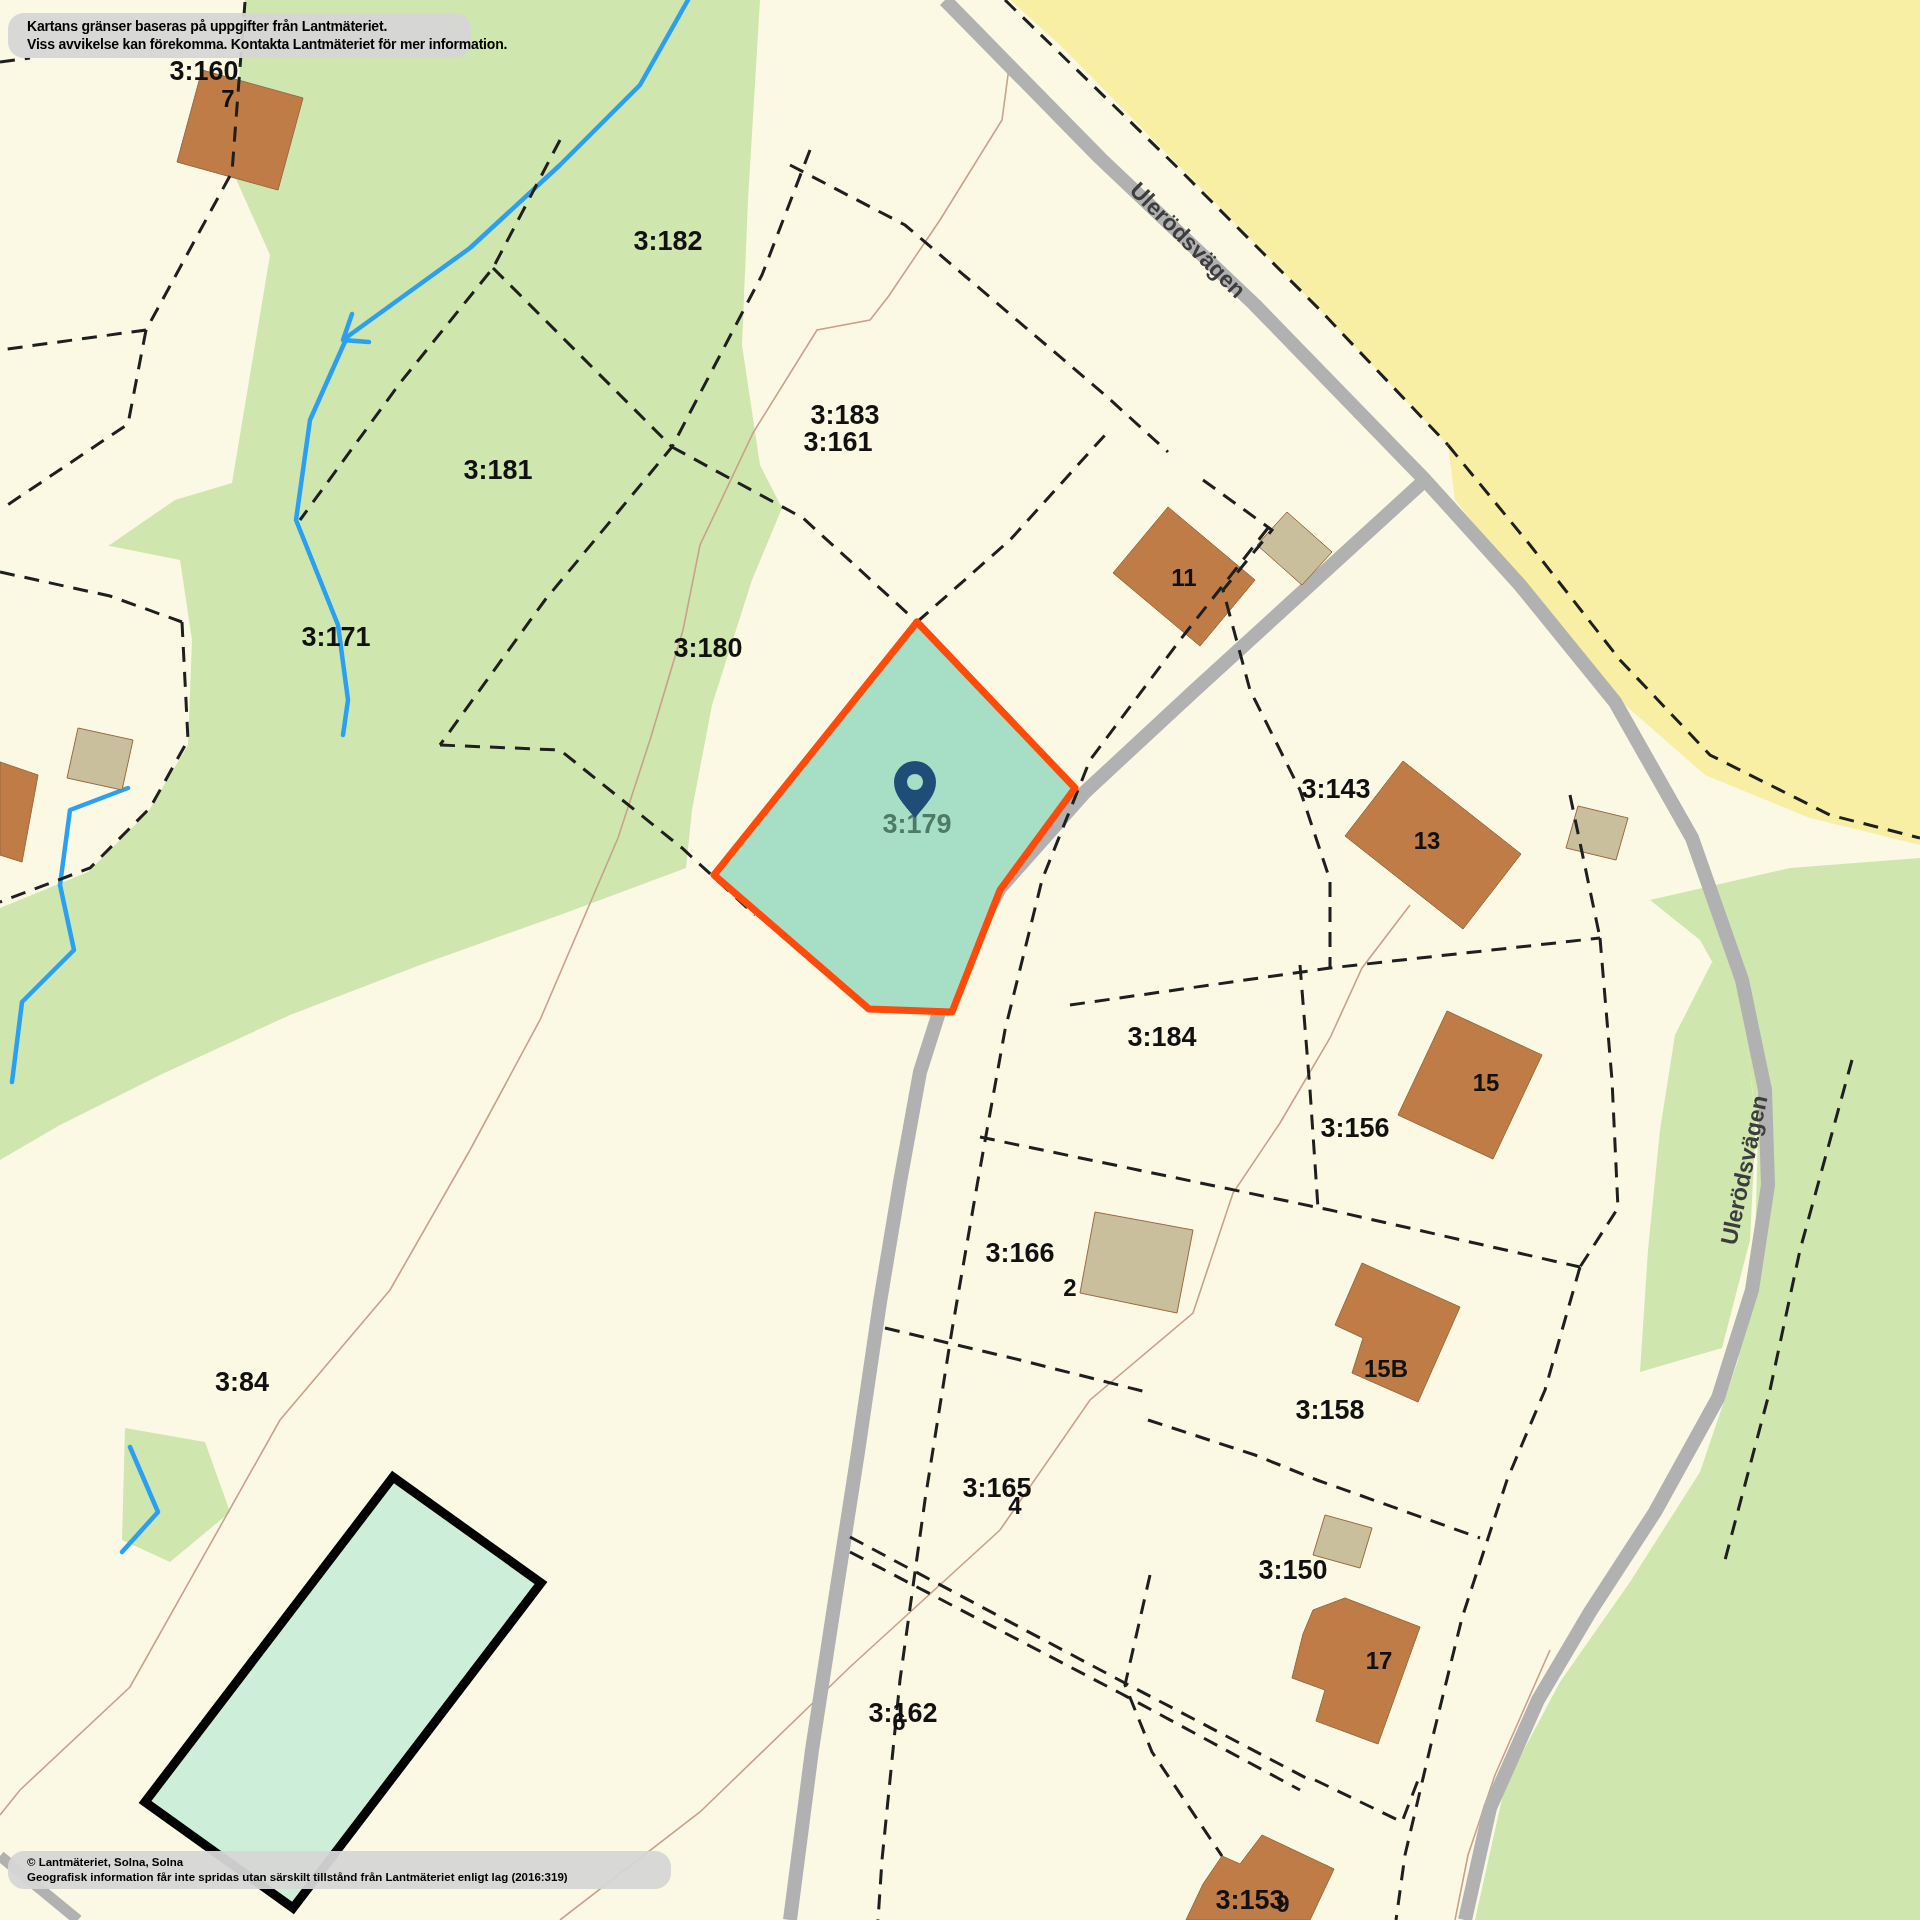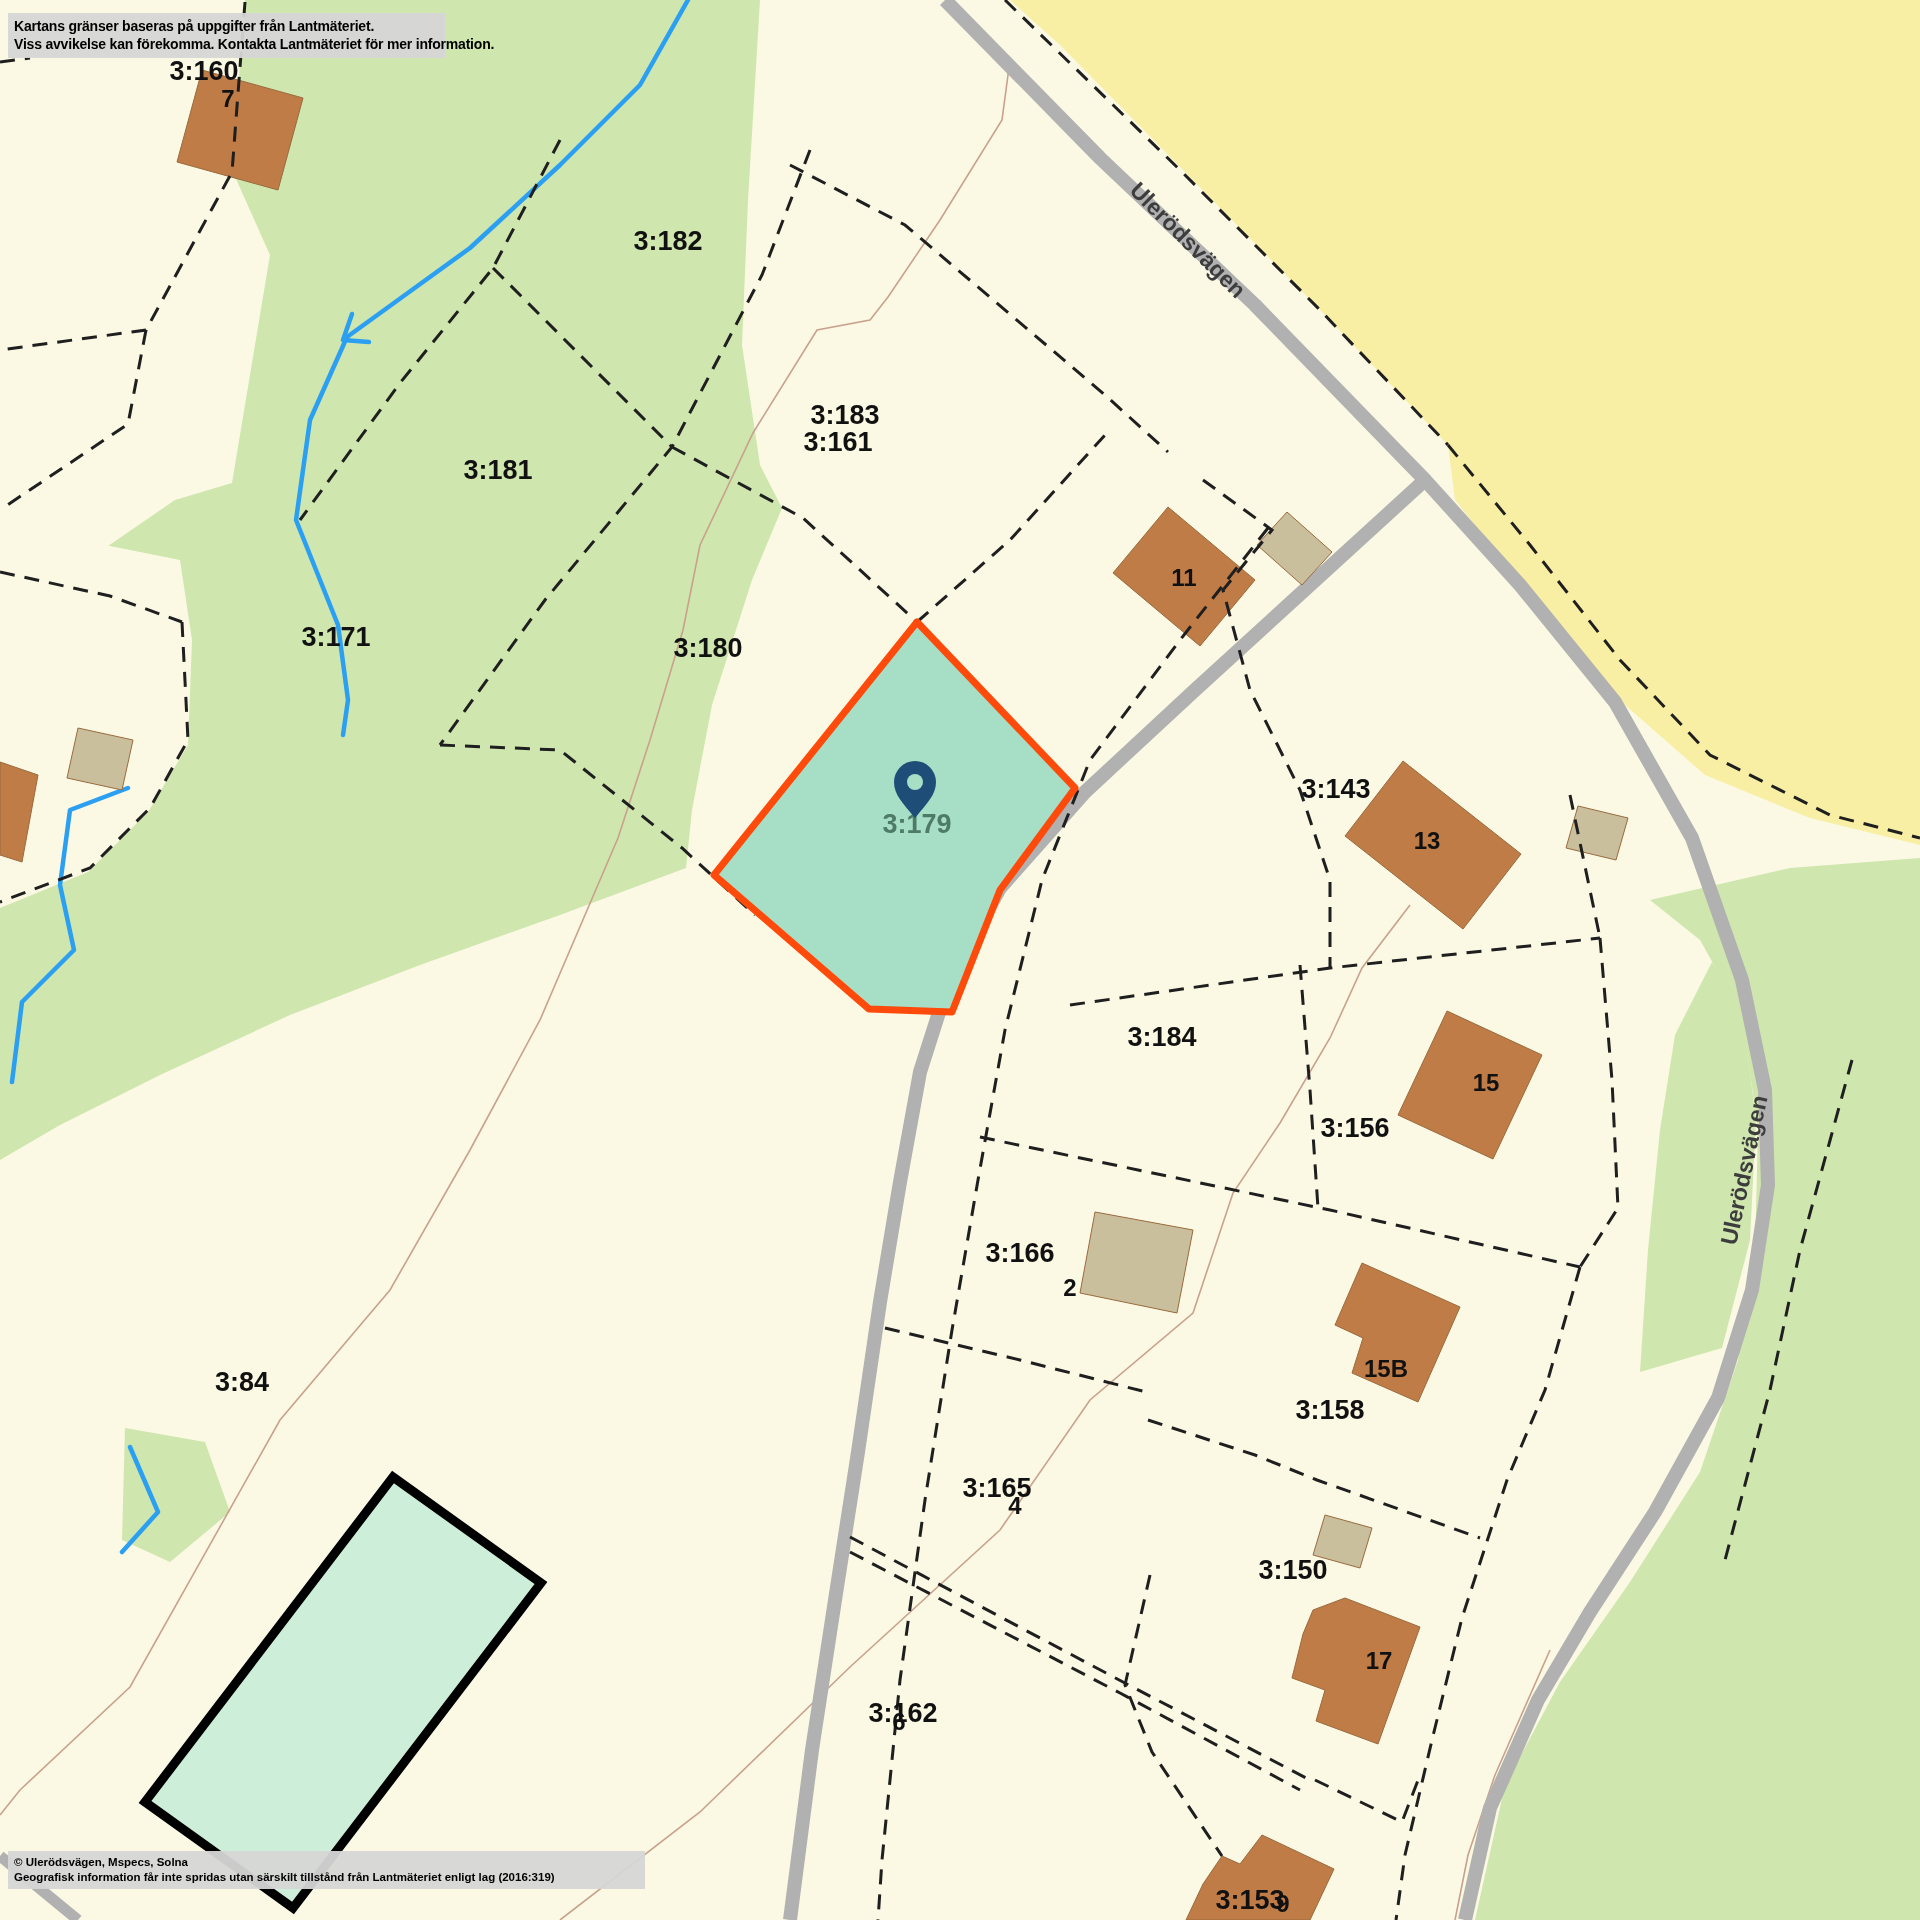--- a/index.html
+++ b/index.html
@@ -1,20 +1,20 @@
 <!DOCTYPE html>
 <html><head>
 <meta charset="utf-8">
 <style>
   html,body{margin:0;padding:0;background:#fbf9e4;}
   #stage{position:relative;width:1920px;height:1920px;overflow:hidden;font-family:"Liberation Sans",sans-serif;}
   #map-svg{position:absolute;left:0;top:0;width:1920px;height:1920px;display:block;}
   svg text{font-family:"Liberation Sans",sans-serif;}
   .notice{position:absolute;background:rgba(214,214,214,0.95);color:#000;font-weight:bold;
-          padding:4px 6px;line-height:1.32;letter-spacing:-0.2px;}
+          padding:4px 19px;line-height:1.32;letter-spacing:-0.2px;border-radius:16px;}
   #disclaimer-box{left:8px;top:13px;width:425px;font-size:14px;}
   #copyright-box{left:8px;top:1851px;width:625px;font-size:11.5px;letter-spacing:0;}
   .notice div{white-space:nowrap;}
 </style>
 </head>
 <body>
 
 <div id="stage">
   <svg id="map-svg" viewBox="0 0 1920 1920">
       <rect x="0" y="0" width="1920" height="1920" fill="#fbf9e4"></rect>
@@ -113,16 +113,16 @@
         <circle cx="0" cy="-36" r="8" fill="#a7dfc6"></circle>
       </g>
     </svg>
 
   <div id="disclaimer-box" class="notice">
     <div>Kartans gränser baseras på uppgifter från Lantmäteriet.</div>
     <div>Viss avvikelse kan förekomma. Kontakta Lantmäteriet för mer information.</div>
   </div>
 
   <div id="copyright-box" class="notice">
-    <div>© Ulerödsvägen, Mspecs, Solna</div>
+    <div>© Lantmäteriet, Solna, Solna</div>
     <div>Geografisk information får inte spridas utan särskilt tillstånd från Lantmäteriet enligt lag (2016:319)</div>
   </div>
 </div>
 
 </body></html>

